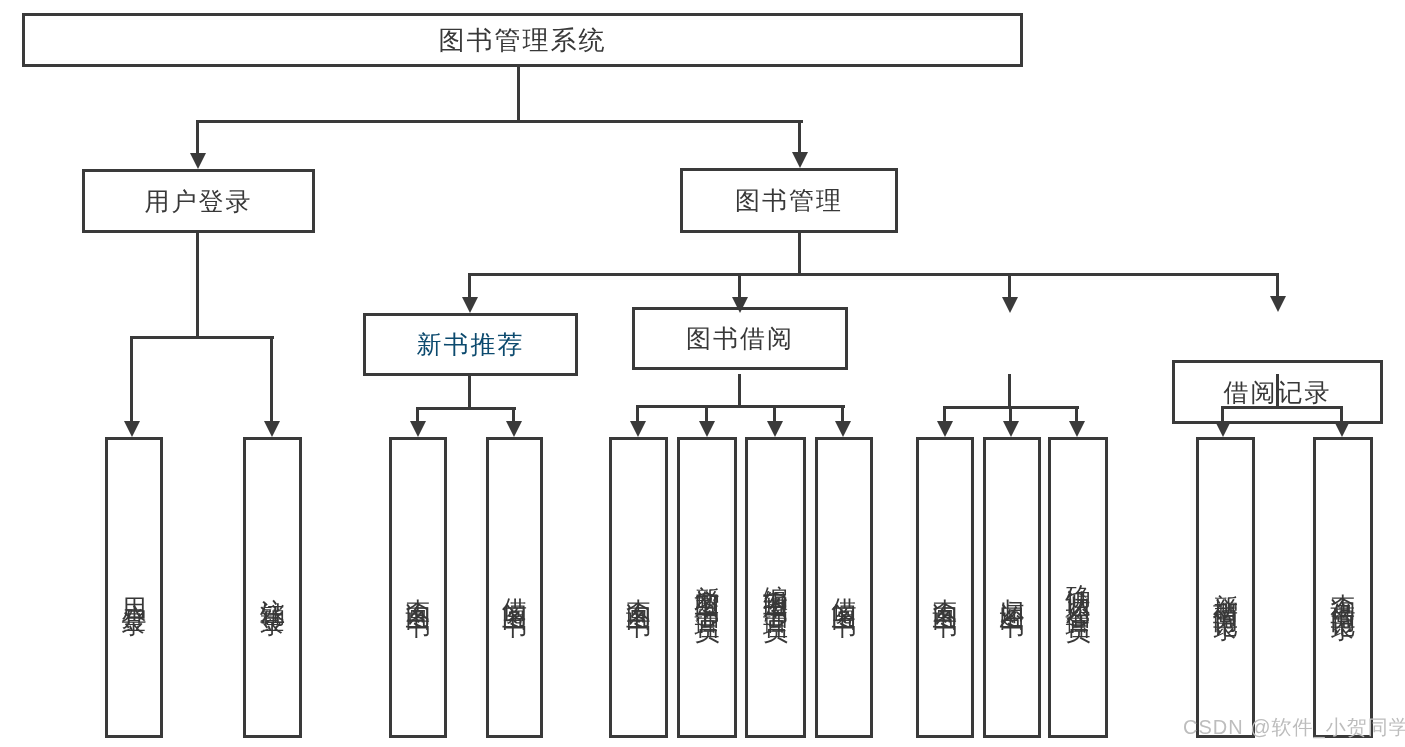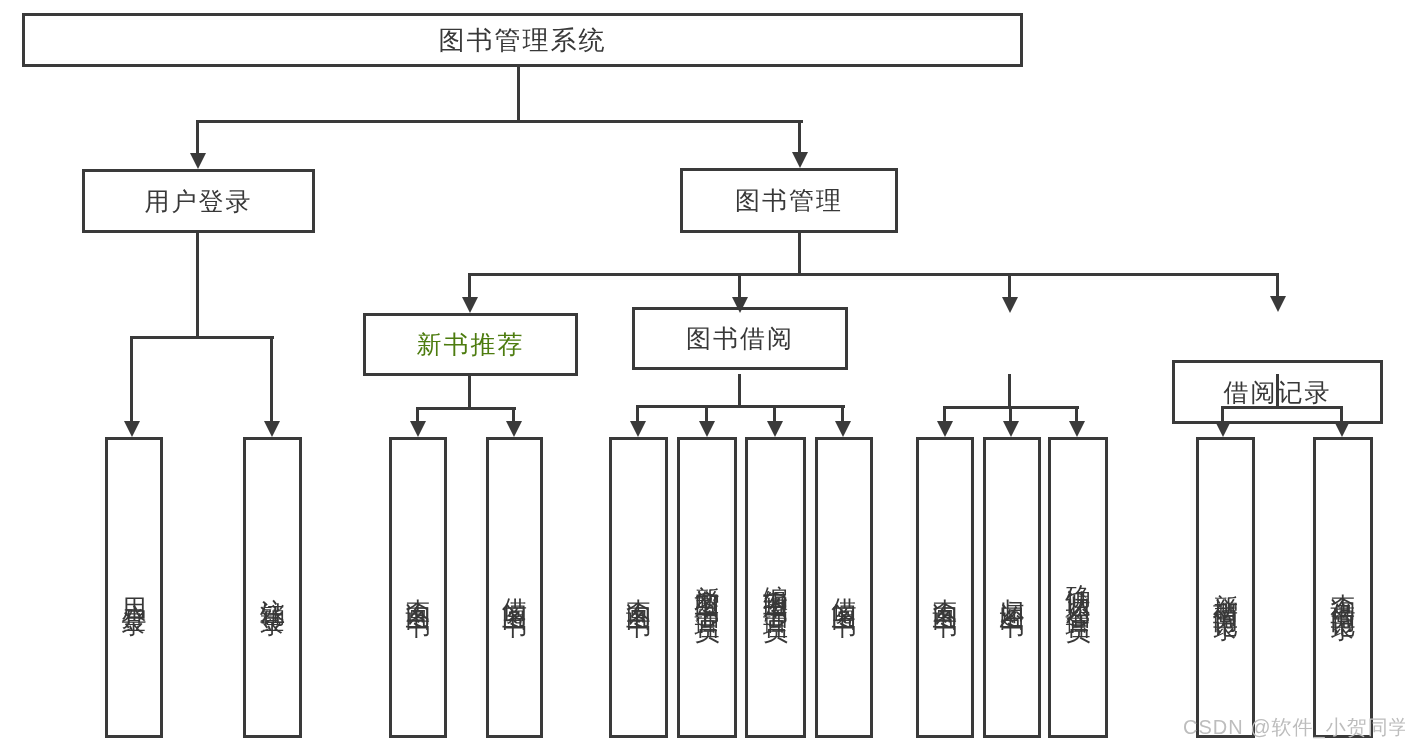--- a/index.html
+++ b/index.html
@@ -41,21 +41,21 @@
 <body>
 
 <div id="stage">
 
   <div class="node root" style="left: 22px; top: 13px; width: 1001px; height: 54px; border-color: rgb(58, 58, 58); color: rgb(56, 56, 56); background: rgb(255, 255, 255);">图书管理系统</div>
 
   <div class="node" style="left: 82px; top: 169px; width: 233px; height: 64px; border-color: rgb(58, 58, 58); color: rgb(56, 56, 56); background: rgb(255, 255, 255);">用户登录</div>
 
   <div class="node" style="left: 680px; top: 168px; width: 218px; height: 65px; border-color: rgb(58, 58, 58); color: rgb(56, 56, 56); background: rgb(255, 255, 255);">图书管理</div>
 
-  <div class="node" style="left: 363px; top: 313px; width: 215px; height: 63px; border-color: rgb(58, 58, 58); color: #4d7c0f; background: rgb(255, 255, 255);">新书推荐</div>
+  <div class="node" style="left: 363px; top: 313px; width: 215px; height: 63px; border-color: rgb(58, 58, 58); color: #0c4a6e; background: rgb(255, 255, 255);">新书推荐</div>
 
   <div class="node" style="left: 632px; top: 307px; width: 216px; height: 63px; border-color: rgb(58, 58, 58); color: rgb(56, 56, 56); background: rgb(255, 255, 255);">图书借阅</div>
 
 
   <div class="node" style="left: 1172px; top: 312px; width: 211px; height: 64px; border-color: rgb(58, 58, 58); color: rgb(56, 56, 56); background: rgb(255, 255, 255); margin-top: 48px;">借阅记录</div>
 
   <div class="leaf" style="left: 105px; width: 58px; border-color: rgb(58, 58, 58); color: rgb(56, 56, 56); background: rgb(255, 255, 255);">
     <span class="vtext">用户登录</span>
   </div>
   <div class="leaf" style="left: 243px; width: 59px; border-color: rgb(58, 58, 58); color: rgb(56, 56, 56); background: rgb(255, 255, 255);">

